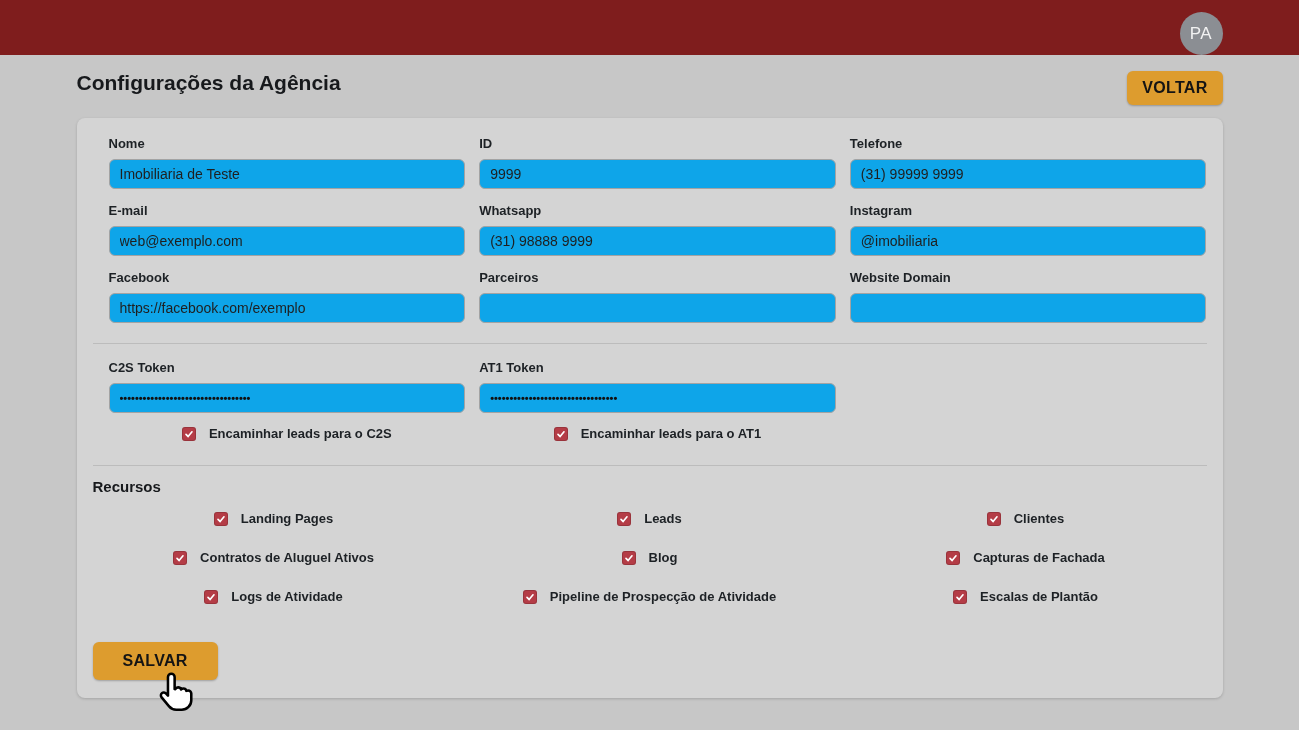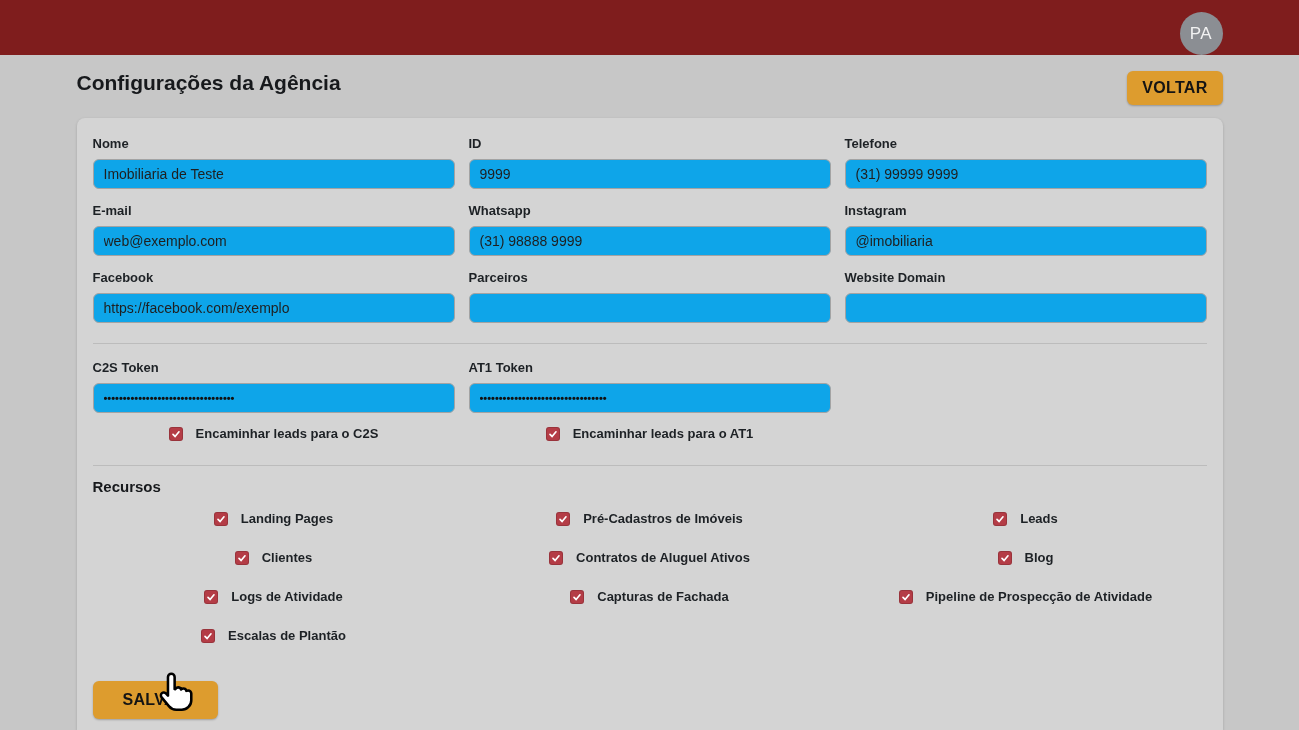--- a/index.html
+++ b/index.html
@@ -38,20 +38,21 @@
   .btn-voltar { padding:8px 15px; }
   .btn-salvar { padding:10px 30px; margin-top:26px; }
   .card {
     background:#d4d4d4; border-radius:8px;
     box-shadow:0 1px 3px rgba(0,0,0,.18);
     padding:14px 16px 18px;
   }
   .grid3 {
     display:grid; grid-template-columns:repeat(3,1fr);
     column-gap:14px;
+    margin-left:16px;
   }
   .field { margin-bottom:10px; }
   .field-label, .check-label { font-size:13px; font-weight:bold; color:#1d2125; }
   .field-label { display:block; margin:4px 0 8px; }
   .text-input {
     width:100%; height:30px;
     background:#0ea5e9;
     border:1px solid #a3a3a3; border-radius:6px;
     padding:0 10px; font-size:14px; color:#1f1f1f;
     font-family:"Liberation Sans", sans-serif;
@@ -179,28 +180,20 @@
             </svg>
           </span>
         <span class="check-label">Landing Pages</span>
       </div>
       <div class="check-row">
         <span class="cb checked">
             <svg width="10" height="10" viewBox="0 0 12 12">
               <path d="M2.4 6.4 L4.9 8.9 L9.6 3.4" stroke="#fff" stroke-width="2" fill="none" stroke-linecap="round"></path>
             </svg>
           </span>
-        <span class="check-label">Pré-Cadastros de Imóveis</span>
-      </div>
-      <div class="check-row">
-        <span class="cb checked">
-            <svg width="10" height="10" viewBox="0 0 12 12">
-              <path d="M2.4 6.4 L4.9 8.9 L9.6 3.4" stroke="#fff" stroke-width="2" fill="none" stroke-linecap="round"></path>
-            </svg>
-          </span>
         <span class="check-label">Leads</span>
       </div>
       <div class="check-row">
         <span class="cb checked">
             <svg width="10" height="10" viewBox="0 0 12 12">
               <path d="M2.4 6.4 L4.9 8.9 L9.6 3.4" stroke="#fff" stroke-width="2" fill="none" stroke-linecap="round"></path>
             </svg>
           </span>
         <span class="check-label">Clientes</span>
       </div>
@@ -219,29 +212,29 @@
             </svg>
           </span>
         <span class="check-label">Blog</span>
       </div>
       <div class="check-row">
         <span class="cb checked">
             <svg width="10" height="10" viewBox="0 0 12 12">
               <path d="M2.4 6.4 L4.9 8.9 L9.6 3.4" stroke="#fff" stroke-width="2" fill="none" stroke-linecap="round"></path>
             </svg>
           </span>
+        <span class="check-label">Capturas de Fachada</span>
+      </div>
+      <div class="check-row">
+        <span class="cb checked">
+            <svg width="10" height="10" viewBox="0 0 12 12">
+              <path d="M2.4 6.4 L4.9 8.9 L9.6 3.4" stroke="#fff" stroke-width="2" fill="none" stroke-linecap="round"></path>
+            </svg>
+          </span>
         <span class="check-label">Logs de Atividade</span>
-      </div>
-      <div class="check-row">
-        <span class="cb checked">
-            <svg width="10" height="10" viewBox="0 0 12 12">
-              <path d="M2.4 6.4 L4.9 8.9 L9.6 3.4" stroke="#fff" stroke-width="2" fill="none" stroke-linecap="round"></path>
-            </svg>
-          </span>
-        <span class="check-label">Capturas de Fachada</span>
       </div>
       <div class="check-row">
         <span class="cb checked">
             <svg width="10" height="10" viewBox="0 0 12 12">
               <path d="M2.4 6.4 L4.9 8.9 L9.6 3.4" stroke="#fff" stroke-width="2" fill="none" stroke-linecap="round"></path>
             </svg>
           </span>
         <span class="check-label">Pipeline de Prospecção de Atividade</span>
       </div>
       <div class="check-row">

